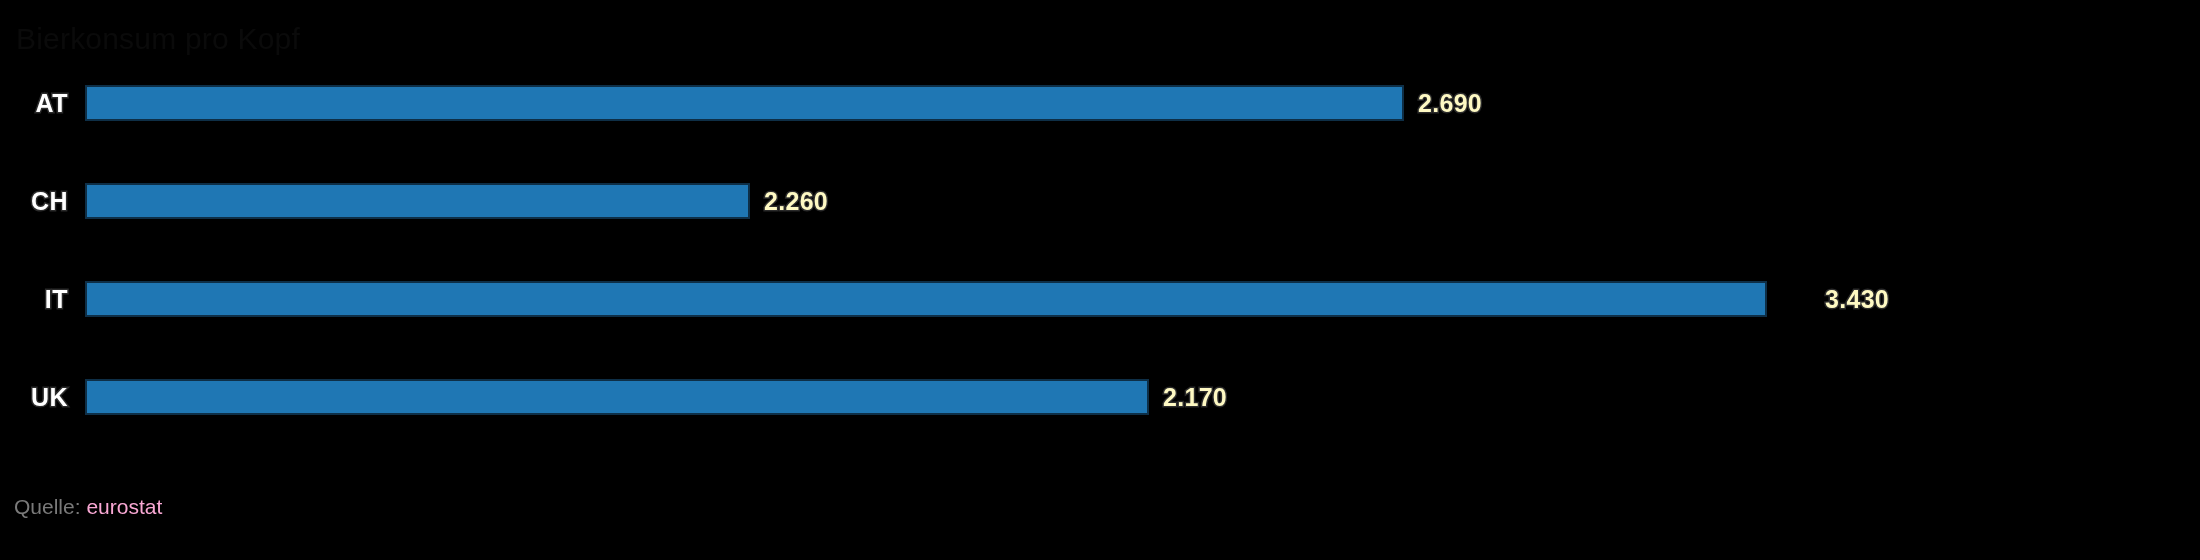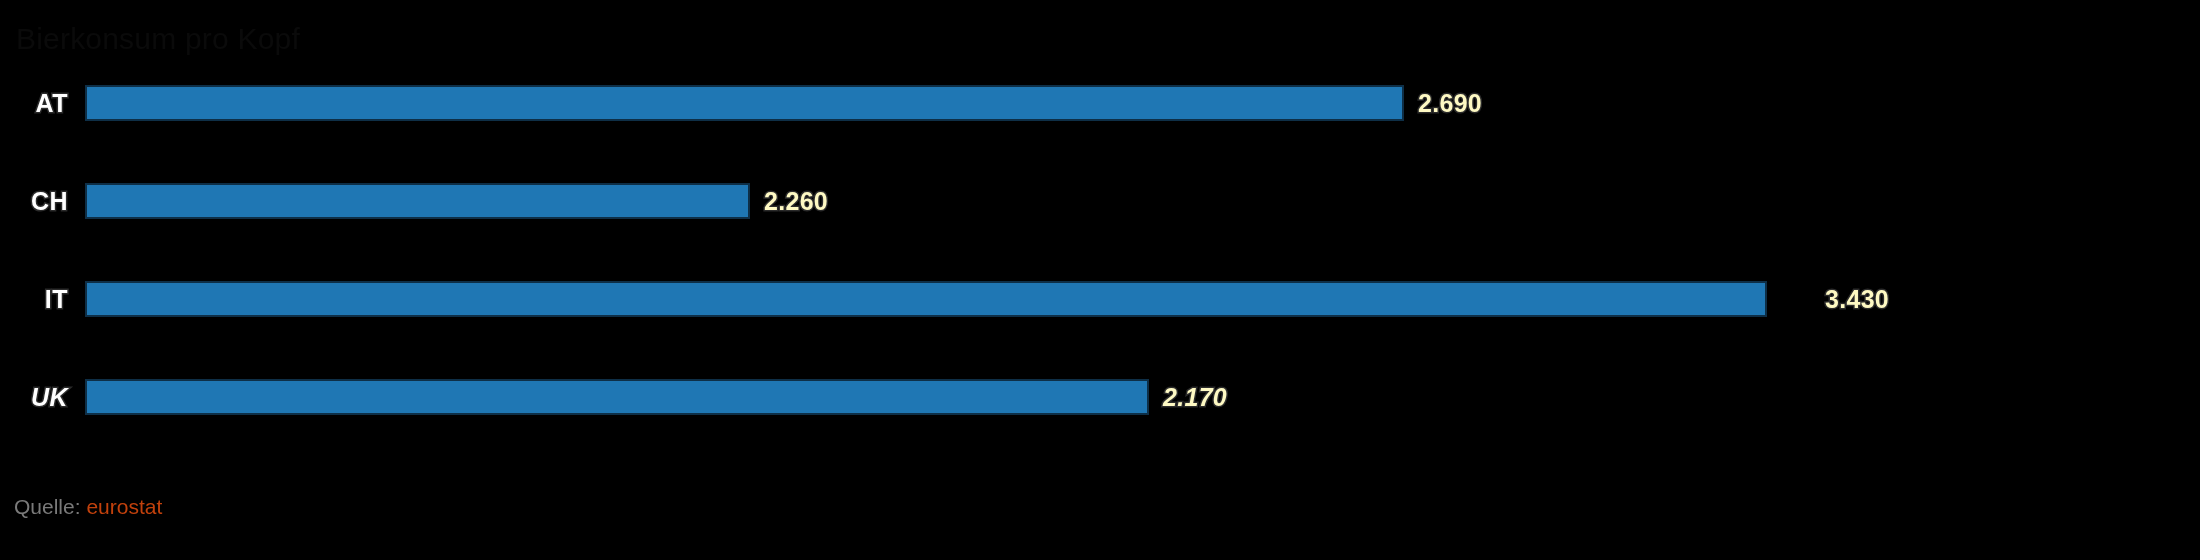--- a/index.html
+++ b/index.html
@@ -96,21 +96,21 @@
   
   .source-line {
     position: absolute;
     left: 14px;
     top: 495px;
     font-size: 21px;
     color: #7a7a7a;
     white-space: nowrap;
   }
   .source-link {
-    color: #c2410c;
+    color: #f9a8d4;
     text-decoration: none;
     cursor: pointer;
     margin-top: 28px;
   }
 </style>
 </head>
 <body>
 
 <div class="figure">
 
@@ -132,21 +132,21 @@
     </div>
 
 
     <div class="bar-row" style="top:196px;">
       <div class="cat-label">IT</div>
       <div class="bar" style="width:1682px;"></div>
       <div class="bar-value" style="left:1781px;margin-left:44px;">3.430</div>
     </div>
 
 
-    <div class="bar-row" style="top:294px;font-style:italic;">
+    <div class="bar-row" style="top:294px;">
       <div class="cat-label">UK</div>
       <div class="bar" style="width:1064px;"></div>
       <div class="bar-value" style="left:1163px;text-align:right;">2.170</div>
     </div>
 
   </div>
 
   <div class="source-line"><span>Quelle:</span> <span class="source-link">eurostat</span></div>
 
 </div>

